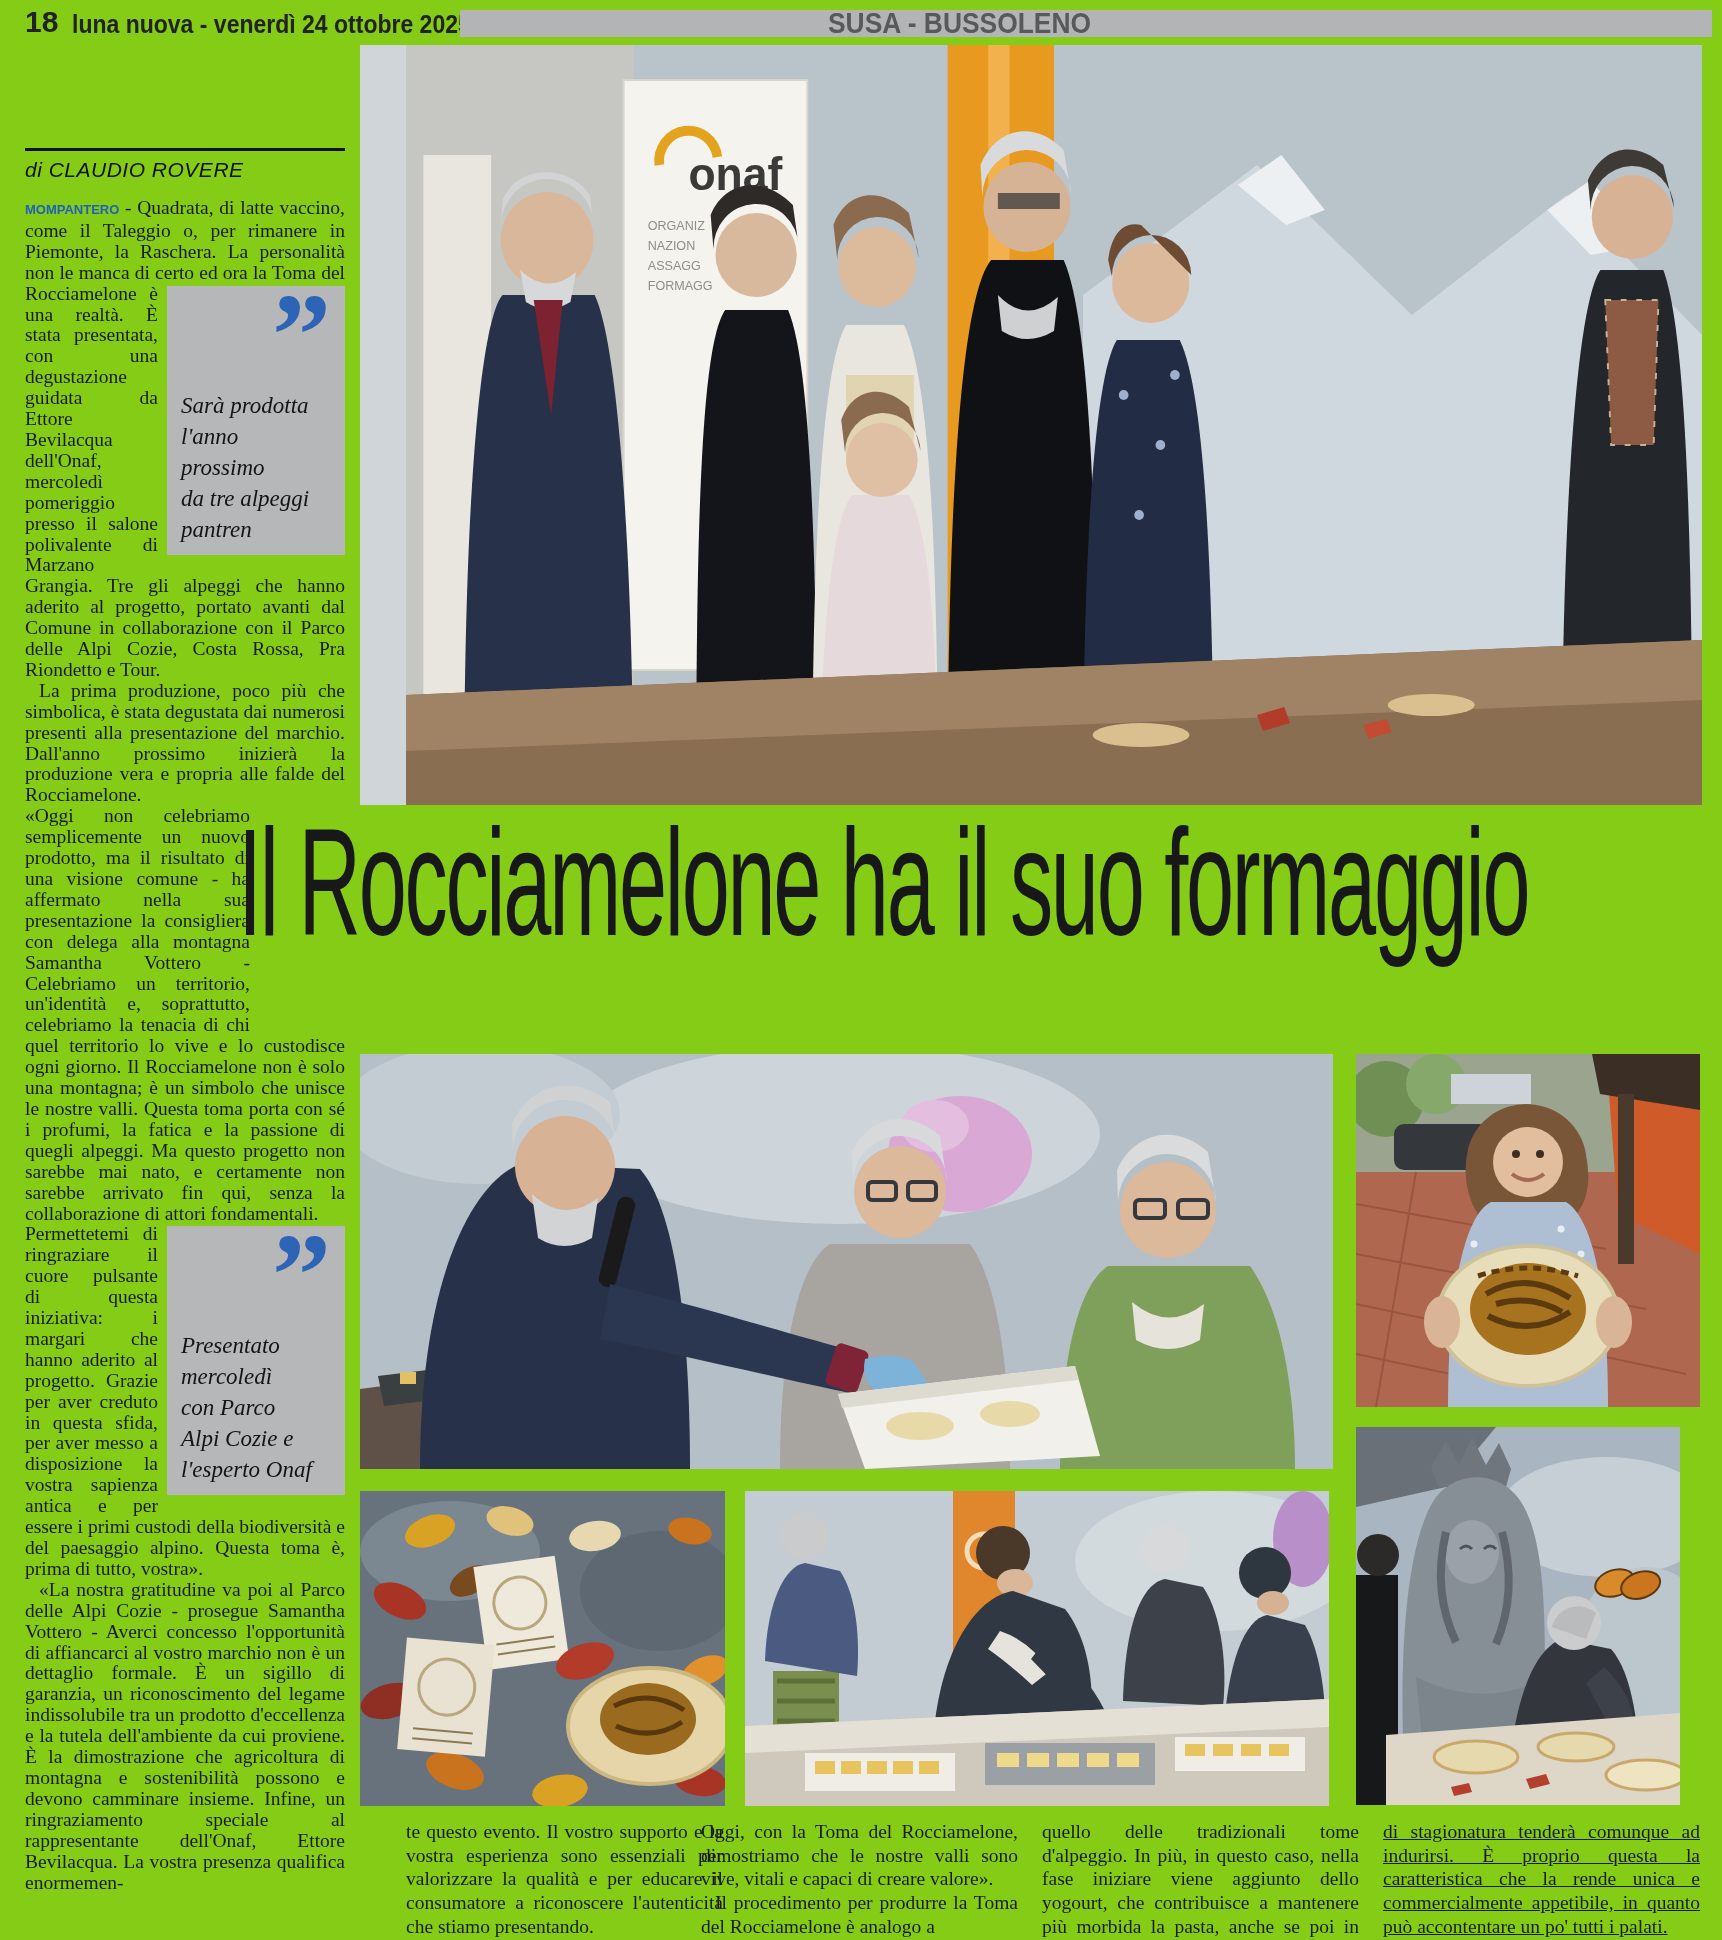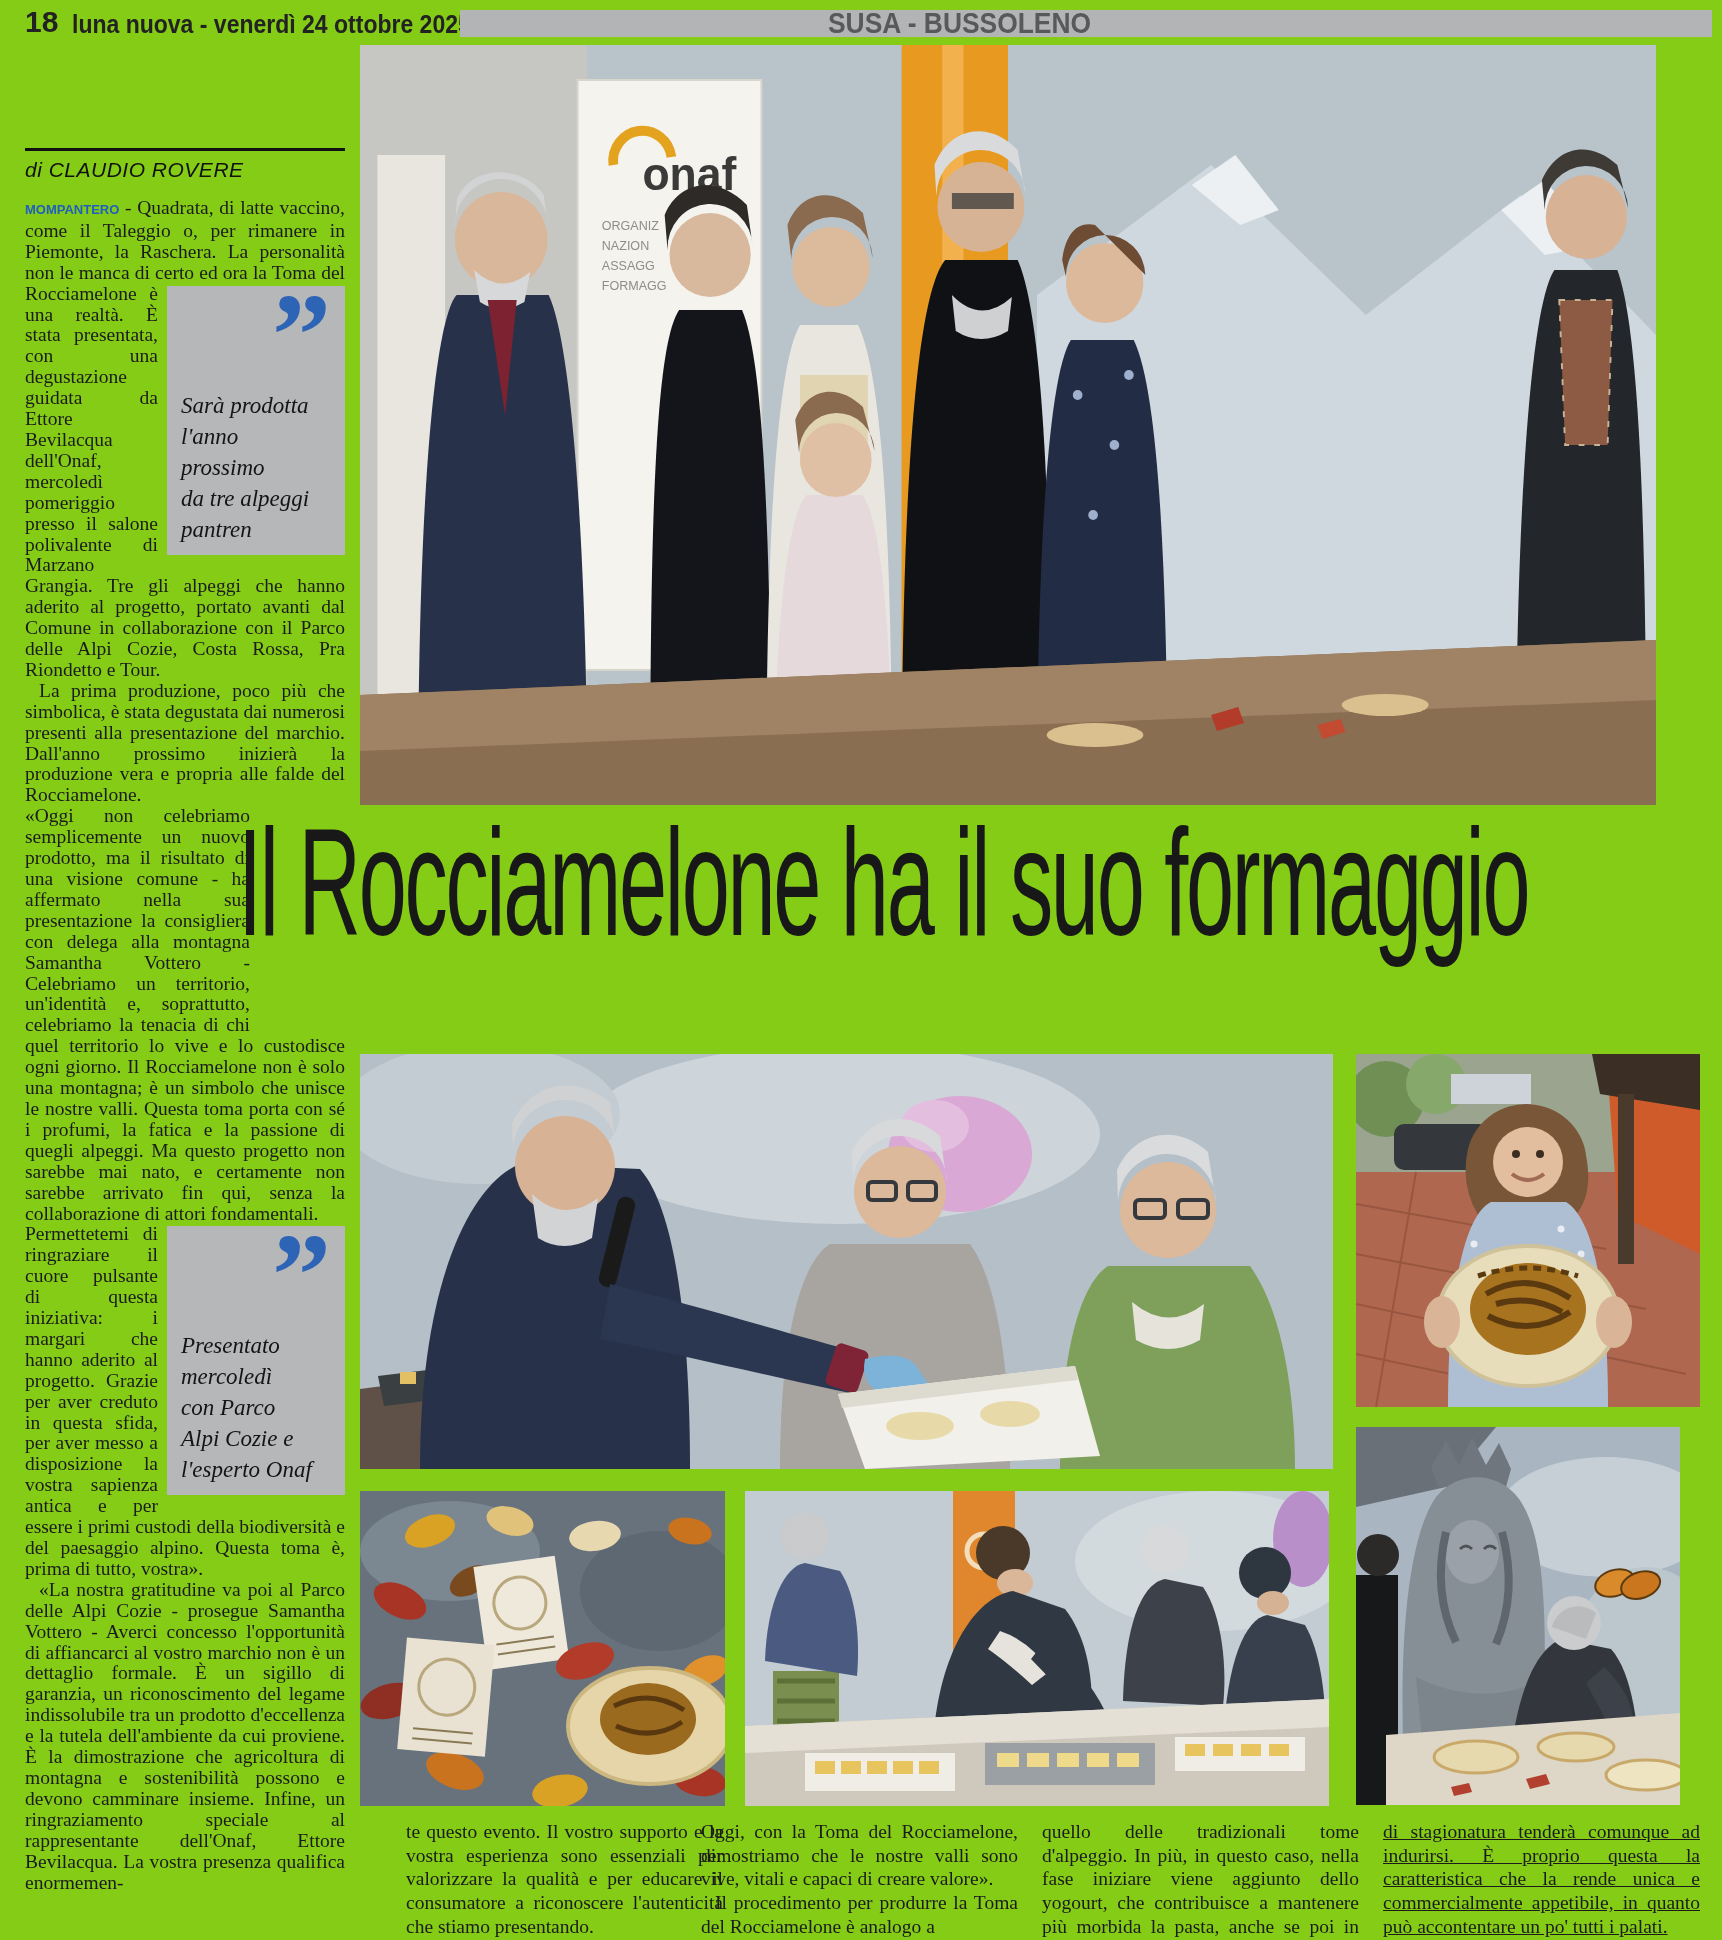--- a/index.html
+++ b/index.html
@@ -75,21 +75,21 @@
           </span><span class="it">Permettetemi di ringraziare il cuore pulsante di questa iniziativa: i margari che hanno aderito al progetto. Grazie per aver creduto in questa sfida, per aver messo a disposizione la vostra sapienza antica e per essere i primi custodi della biodiversità e del paesaggio alpino. Questa toma è, prima di tutto, vostra».</span>
       </p>
       <p class="ind">
         <span class="it">«La nostra gratitudine va poi al Parco delle Alpi Cozie - </span><span>prosegue Samantha Vottero - </span><span class="it">Averci concesso l'opportunità di affiancarci al vostro marchio non è un dettaglio formale. È un sigillo di garanzia, un riconoscimento del legame indissolubile tra un prodotto d'eccellenza e la tutela dell'ambiente da cui proviene. È la dimostrazione che agricoltura di montagna e sostenibilità possono e devono camminare insieme. Infine, un ringraziamento speciale al rappresentante dell'Onaf, Ettore Bevilacqua. La vostra presenza qualifica enormemen-</span>
       </p>
     </div>
   </div>
 
   <div class="headline">Il Rocciamelone ha il suo formaggio</div>
 
-  <div class="ph" style="left:360px;top:45px;width:1296px;height:760px;">
+  <div class="ph" style="left:360px;top:45px;width:1296px;height:760px;padding-left:46px;">
     <svg viewBox="0 0 1340 760" preserveAspectRatio="none">
       <rect width="1340" height="760" fill="#b9c3ca"></rect>
       <rect x="0" y="0" width="235" height="760" fill="#c6c7c2"></rect>
       <path d="M700,250 L880,120 L1040,270 L1200,150 L1340,290 L1340,760 L700,760 Z" fill="#cfd8de"></path>
       <path d="M860,140 L905,110 L950,165 L910,180 Z" fill="#ecf0f2"></path>
       <path d="M1180,165 L1225,135 L1280,200 L1225,210 Z" fill="#ecf0f2"></path>
       <rect x="1450" y="480" width="272" height="170" fill="#d8d4cb"></rect>
       <rect x="1200" y="560" width="85" height="170" fill="#7a4a2c"></rect>
       <rect x="18" y="110" width="70" height="540" fill="#e8e6df"></rect>
 

